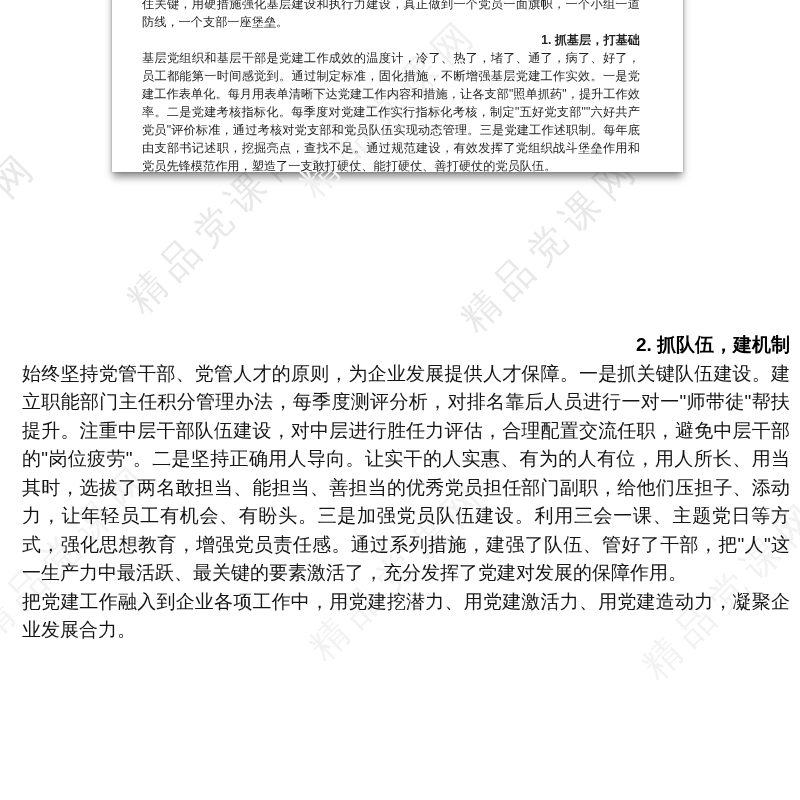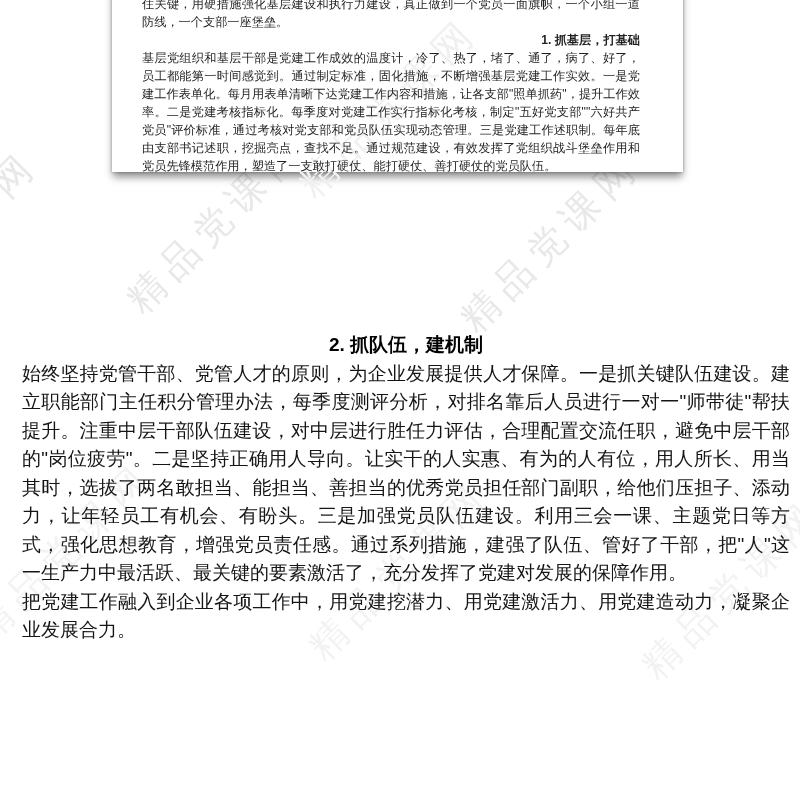--- a/index.html
+++ b/index.html
@@ -35,21 +35,21 @@
   .scan-text p{margin:0;}
   .scan-text p.b{font-weight:bold;text-align:right;}
 
   
   .doc{
     position:absolute;left:22px;top:331px;width:768px;z-index:3;
     font-size:19px;line-height:28.5px;color:#151515;
     text-align:justify;text-justify:inter-ideograph;
   }
   .doc p{margin:0;}
-  .doc p.h{font-weight:bold;text-align:center;color:#000;}
+  .doc p.h{font-weight:bold;text-align:right;color:#000;}
 </style>
 </head>
 <body>
 
 <div class="canvas">
 
   <div class="watermarks">
     <span class="wm" style="left:-168px;top:224px">精品党课网</span>
     <span class="wm" style="left:100px;top:207px">精品党课网</span>
     <span class="wm" style="left:434px;top:226px">精品党课网</span>

